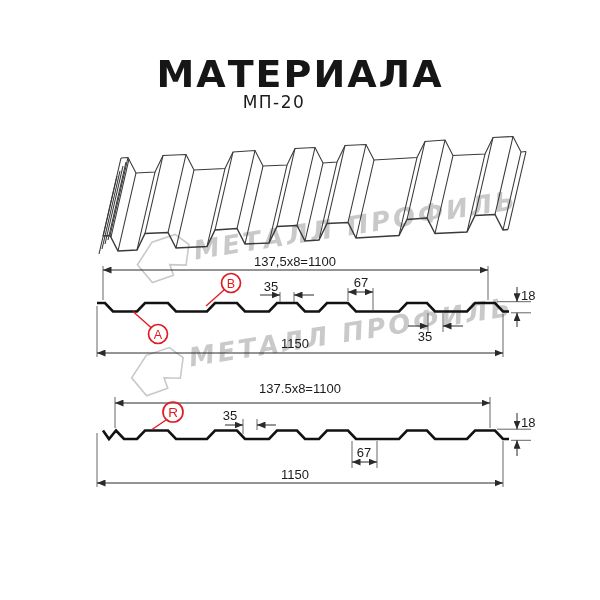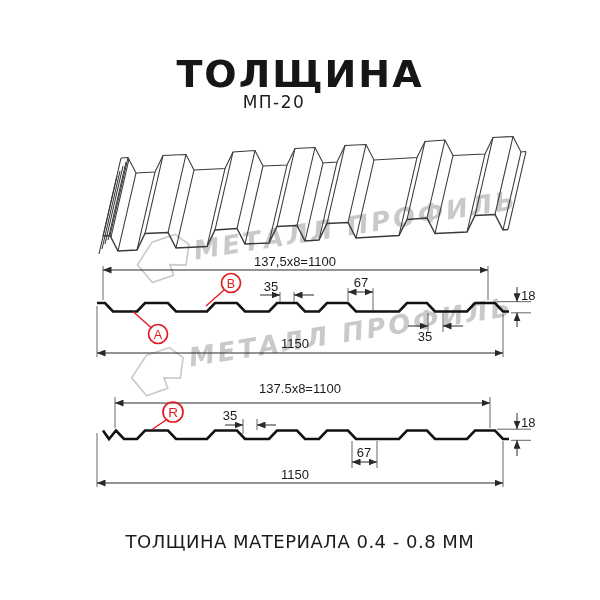--- a/index.html
+++ b/index.html
@@ -24,21 +24,21 @@
   .ext{stroke:#555555;stroke-width:0.9px;fill:none;}
   .dtxt{font-family:"Liberation Sans",sans-serif;font-size:13px;fill:#1b1b1b;}
   .red{stroke:#e11b22;fill:none;}
   .rtxt{font-family:"Liberation Sans",sans-serif;font-size:12.5px;fill:#e11b22;}
 </style>
 </head>
 <body>
 
 <div class="stage">
 
-  <div class="title">ТОЛЩИНА</div>
+  <div class="title">МАТЕРИАЛА</div>
   <div class="subtitle">МП-20</div>
 
   <svg width="600" height="600" viewBox="0 0 600 600">
     <defs>
       <marker id="arr" markerUnits="userSpaceOnUse" markerWidth="9" markerHeight="7" refX="8.5" refY="3.5" orient="auto">
         <path d="M0,0 L8.5,3.5 L0,7 Z" fill="#2a2a2a"></path>
       </marker>
       <marker id="arrS" markerUnits="userSpaceOnUse" markerWidth="9" markerHeight="7" refX="8.5" refY="3.5" orient="auto-start-reverse">
         <path d="M0,0 L8.5,3.5 L0,7 Z" fill="#2a2a2a"></path>
       </marker>
@@ -139,14 +139,13 @@
       <line class="ext" x1="503" y1="441" x2="503" y2="487"></line>
       <line class="dim" x1="97" y1="483" x2="503" y2="483" marker-start="url(#arrS)" marker-end="url(#arr)"></line>
       <text class="dtxt" x="295" y="479" text-anchor="middle">1150</text>
 
       <line class="red" style="stroke-width:1.4px" x1="166" y1="420" x2="152" y2="429.5"></line>
       <circle class="red" style="stroke-width:1.7px" cx="173" cy="412" r="10"></circle>
       <text class="rtxt" style="font-size:13.5px" x="173" y="416.5" text-anchor="middle">R</text>
     </g>
   </svg>
 
-  <div class="footer">ТОЛЩИНА МАТЕРИАЛА 0.4 - 0.8 ММ</div>
 </div>
 
 </body></html>

